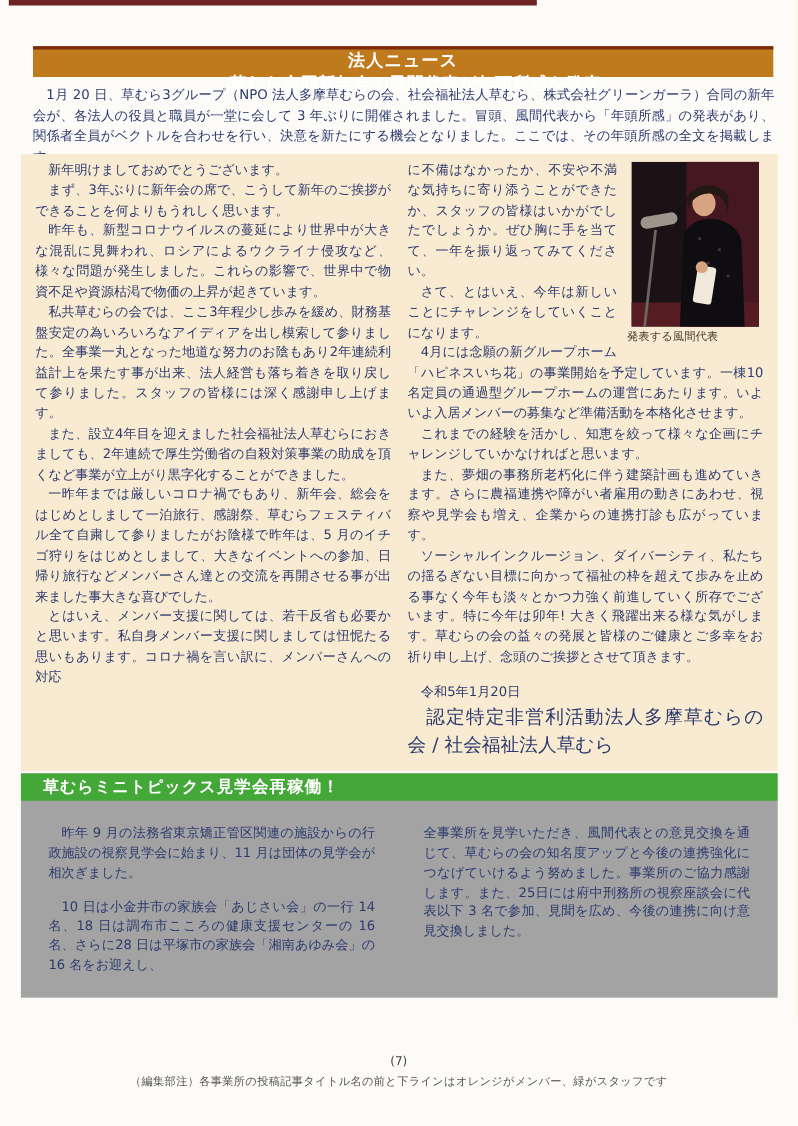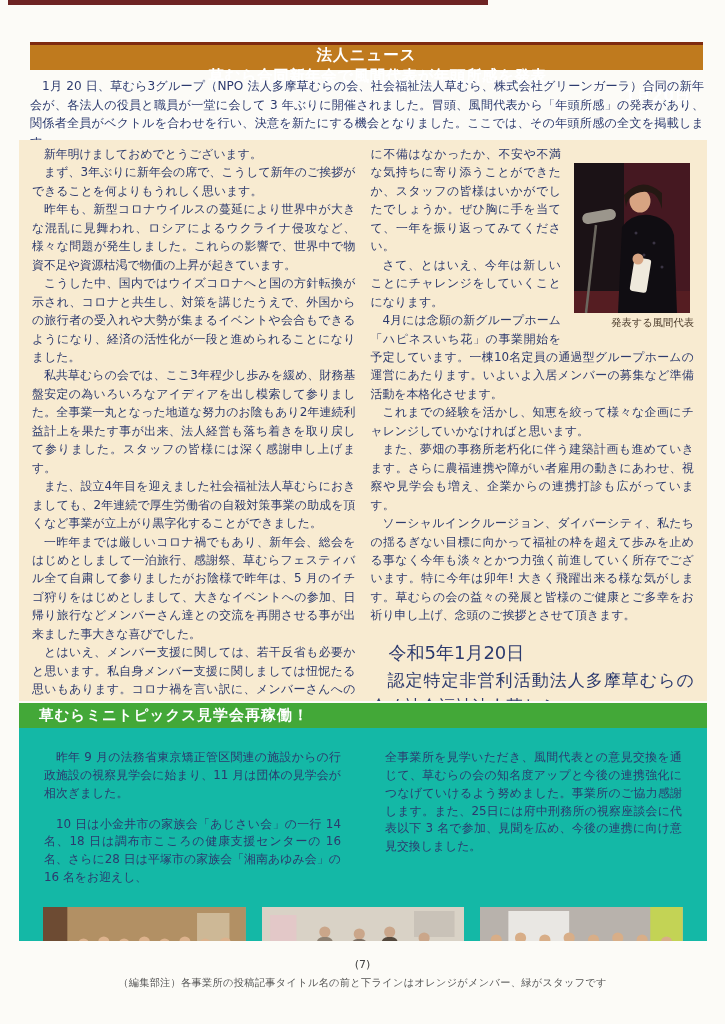--- a/index.html
+++ b/index.html
@@ -34,31 +34,31 @@
   }
   .greeting-titlerow{display:flex;align-items:center;padding:10px 10px 2px 15px;}
   .greeting-title{font-size:17px;font-weight:bold;color:#7e3018;letter-spacing:3px;}
   .greeting-rule{flex:1;height:2px;background:#a8663a;margin-left:16px;}
   .greeting-cols{display:flex;gap:15px;padding:5px 13px 0 13px;}
   .gcol{
     flex:1;font-size:11.9px;line-height:1.55;color:#2c3a6e;text-align:justify;
   }
   .gcol p{margin:0;text-indent:1em;}
   .gcol p.cont{text-indent:0;}
-  .photo-fig{float:right;width:124px;margin:18px 0 4px 9px;text-align:right;}
+  .photo-fig{float:right;width:124px;margin:2px 0 4px 9px;text-align:left;}
   .photo-fig svg{display:block;margin:0 auto;}
   .photo-caption{font-size:10.3px;color:#4a3a2a;margin-top:3px;text-indent:0;line-height:1.2;}
   .sign-block{margin-top:14px;}
-  .sign-date{font-size:18px;text-indent:0;}
+  .sign-date{font-size:12px;text-indent:0;}
   .sign-org{font-size:17px;text-indent:0;margin-top:3px;}
 
   
   .topics-panel{
-    position:absolute;left:19px;top:703px;width:688px;height:238px;
-    background:#14b8a6;box-sizing:border-box;overflow:hidden;
+    position:absolute;left:19px;top:703px;width:688px;height:204px;
+    background:#a3a3a3;box-sizing:border-box;overflow:hidden;
   }
   .topics-bar{
     height:25px;background:#43a838;display:flex;align-items:center;
     padding:0 20px;color:#fff;font-weight:bold;
   }
   .topics-bar .label{font-size:14.5px;letter-spacing:1px;}
   .topics-bar .title{font-size:15px;letter-spacing:1px;}
   .topics-cols{display:flex;gap:18px;padding:8px 12px 0 12px;}
   .tcol{flex:1;font-size:11.9px;line-height:1.5;color:#2c3a6e;text-align:justify;}
   .tcol p{margin:13px;text-indent:0;}
@@ -86,21 +86,20 @@
 <div class="intro">
   <p>1月 20 日、草むら3グループ（NPO 法人多摩草むらの会、社会福祉法人草むら、株式会社グリーンガーラ）合同の新年会が、各法人の役員と職員が一堂に会して 3 年ぶりに開催されました。冒頭、風間代表から「年頭所感」の発表があり、関係者全員がベクトルを合わせを行い、決意を新たにする機会となりました。ここでは、その年頭所感の全文を掲載します。</p>
 </div>
 
 <div class="greeting-panel">
   <div class="greeting-cols">
     <div class="gcol">
       <p>新年明けましておめでとうございます。</p>
       <p>まず、3年ぶりに新年会の席で、こうして新年のご挨拶ができることを何よりもうれしく思います。</p>
       <p>昨年も、新型コロナウイルスの蔓延により世界中が大きな混乱に見舞われ、ロシアによるウクライナ侵攻など、様々な問題が発生しました。これらの影響で、世界中で物資不足や資源枯渇で物価の上昇が起きています。</p>
-      <p>こうした中、国内ではウイズコロナへと国の方針転換が示され、コロナと共生し、対策を講じたうえで、外国からの旅行者の受入れや大勢が集まるイベントや会合もできるようになり、経済の活性化が一段と進められることになりました。</p>
       <p>私共草むらの会では、ここ3年程少し歩みを緩め、財務基盤安定の為いろいろなアイディアを出し模索して参りました。全事業一丸となった地道な努力のお陰もあり2年連続利益計上を果たす事が出来、法人経営も落ち着きを取り戻して参りました。スタッフの皆様には深く感謝申し上げます。</p>
       <p>また、設立4年目を迎えました社会福祉法人草むらにおきましても、2年連続で厚生労働省の自殺対策事業の助成を頂くなど事業が立上がり黒字化することができました。</p>
       <p>一昨年までは厳しいコロナ禍でもあり、新年会、総会をはじめとしまして一泊旅行、感謝祭、草むらフェスティバル全て自粛して参りましたがお陰様で昨年は、5 月のイチゴ狩りをはじめとしまして、大きなイベントへの参加、日帰り旅行などメンバーさん達との交流を再開させる事が出来ました事大きな喜びでした。</p>
       <p>とはいえ、メンバー支援に関しては、若干反省も必要かと思います。私自身メンバー支援に関しましては忸怩たる思いもあります。コロナ禍を言い訳に、メンバーさんへの対応</p>
     </div>
     <div class="gcol">
       <div class="photo-fig">
         <svg width="116" height="150" viewBox="0 0 116 150">
           <rect width="116" height="150" fill="#1b1216"></rect>
           <rect x="50" width="66" height="150" fill="#451821"></rect>

